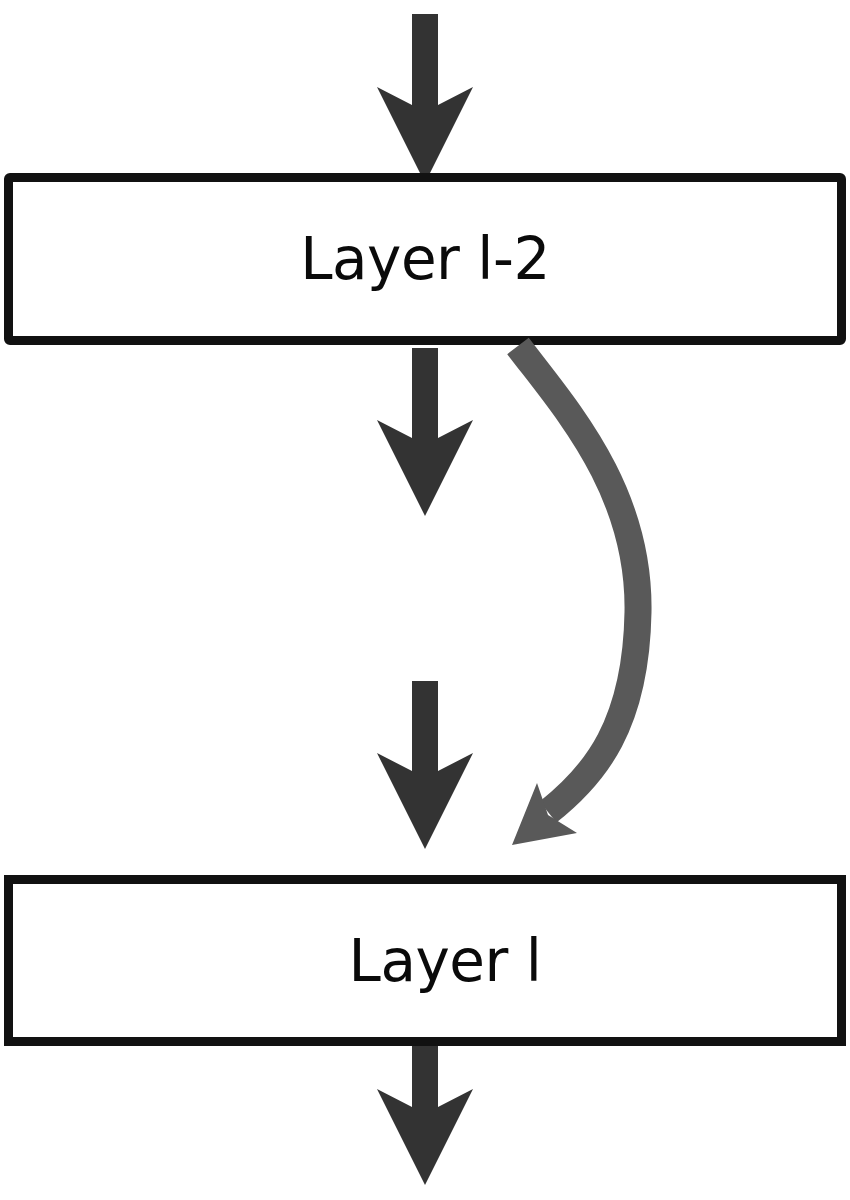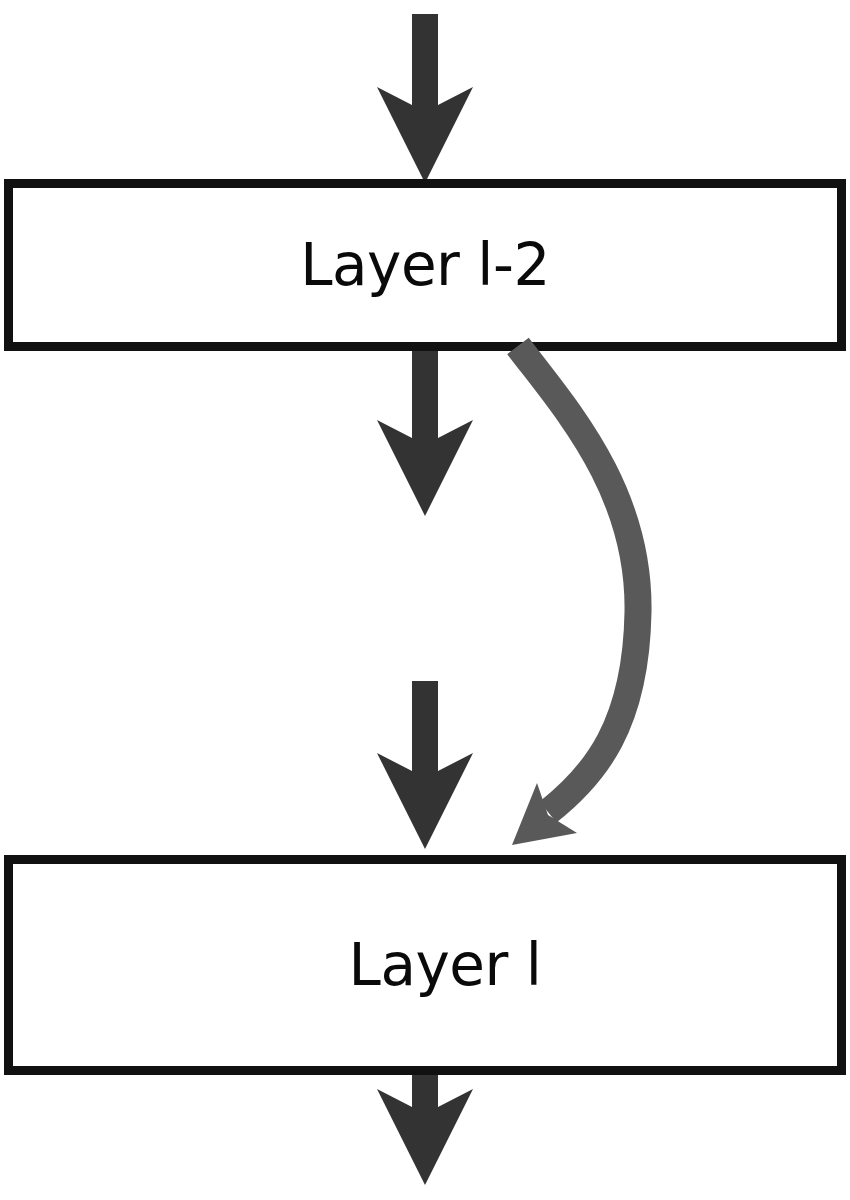--- a/index.html
+++ b/index.html
@@ -40,23 +40,23 @@
     align-items: center;
     justify-content: center;
   }
   .layer-box .label {
     font-size: 58px;
     letter-spacing: -0.5px;
     color: #0a0a0a;
     line-height: 1;
     white-space: nowrap;
   }
-  .box-1 { top: 179px; }
+  .box-1 { top: 173px; border-radius: 6px; }
   .box-2 { top: 512px; }
-  .box-3 { top: 855px; height: 220px; padding-left: 40px; }
+  .box-3 { top: 875px; height: 171px; padding-left: 40px; }
 </style>
 </head>
 <body>
 
 <div class="stage">
 
   <svg class="arrows-svg" width="850" height="1200" viewBox="0 0 850 1200">
     <polygon points="412,14 412,105 377,87 425,183 473,87 438,105 438,14" fill="#333333"></polygon>
     <polygon points="412,348 412,438 377,420 425,516 473,420 438,438 438,348" fill="#333333"></polygon>
     <polygon points="412,681 412,771 377,753 425,849 473,753 438,771 438,681" fill="#333333"></polygon>

